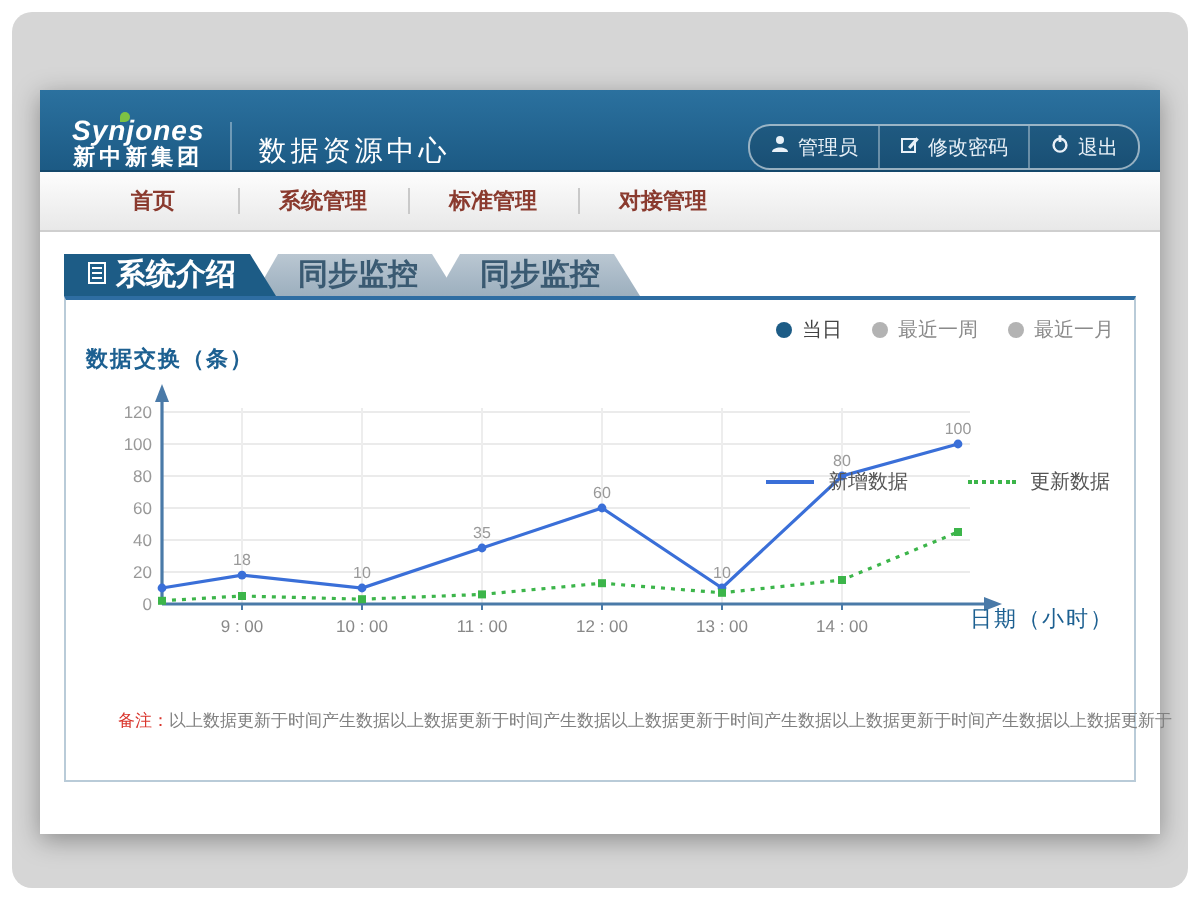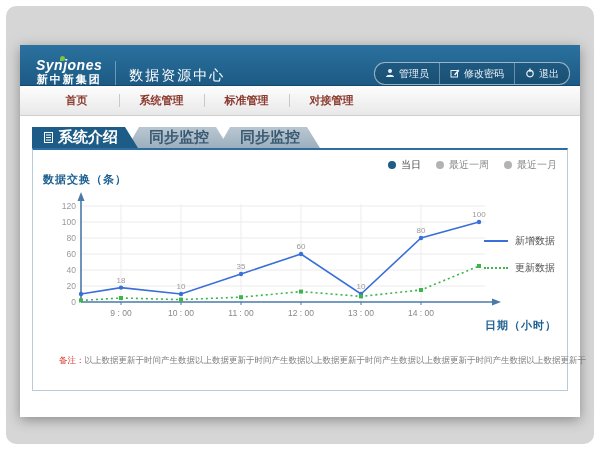--- a/index.html
+++ b/index.html
@@ -38,23 +38,23 @@
        padding-left:22px;clip-path:polygon(12px 0,calc(100% - 13px) 0,100% 100%,0 100%);font-family:Liberation Serif, serif;}
   
   .panel{margin:0 12px;border:1px solid #b9cbd8;border-top:2px solid #2e6da2;height:240px;
          position:relative;background:#fff;}
   .filters{position:absolute;top:8px;right:10px;display:flex;gap:15px;}
   .filter{display:flex;align-items:center;gap:5px;font-size:10px;color:#8a8a8a;cursor:pointer;}
   .filter .dot{width:8px;height:8px;border-radius:50%;background:#b3b3b3;}
   .filter.selected .dot{background:#1d5c86;}
   .filter.selected{color:#444;}
   .ylabel{position:absolute;left:10px;top:22px;color:#1d6091;font-weight:bold;font-size:11px;letter-spacing:1px;}
-  .xlabel{position:absolute;right:10px;top:168px;color:#1d6091;font-weight:bold;font-size:11px;letter-spacing:1px;}
+  .xlabel{position:absolute;right:10px;top:152px;color:#1d6091;font-weight:normal;font-size:11px;letter-spacing:1px;}
   svg.chart{position:absolute;left:14px;top:40px;}
-  .legend{position:absolute;right:12px;top:84px;display:flex;flex-direction:column;gap:13px;text-align:right;}
+  .legend{position:absolute;right:12px;top:84px;display:flex;flex-direction:row;gap:30px;text-align:right;}
   .legend-item{display:flex;align-items:center;gap:7px;font-size:10px;color:#555;}
   .legend-line{width:24px;height:0;border-top:2px solid #3a6fd8;}
   .legend-line.dotted{border-top-style:dotted;}
   .note{position:absolute;left:26px;top:205px;font-size:8.5px;color:#808080;white-space:nowrap;}
   .note .prefix{color:#d9342b;}
 </style>
 </head>
 <body>
 
 <div class="stage">

